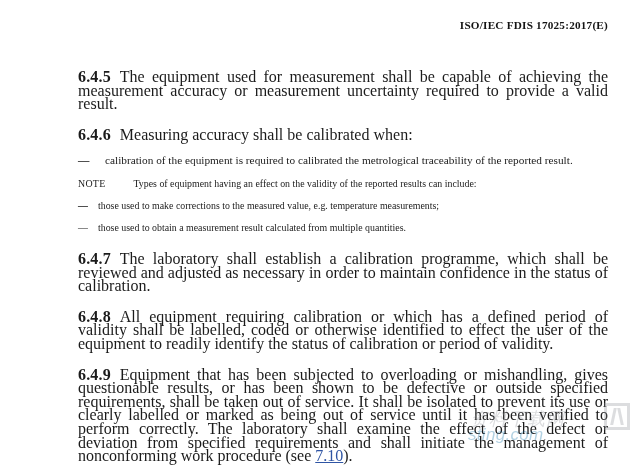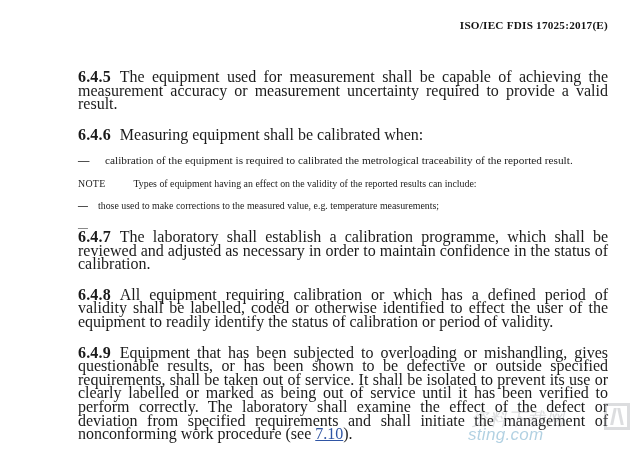--- a/index.html
+++ b/index.html
@@ -172,21 +172,21 @@
 
   <div class="body-block">
 
     <p class="clause">
       <span class="clause-num">6.4.5</span><span class="clause-gap"></span><span>The equipment used for measurement shall be capable of achieving the measurement accuracy or measurement uncertainty required to provide a valid result.</span>
     </p>
 
     <div class="spacer-sm"></div>
 
     <p class="clause">
-      <span class="clause-num">6.4.6</span><span class="clause-gap"></span><span>Measuring equipment shall be calibrated when:</span>
+      <span class="clause-num">6.4.6</span><span class="clause-gap"></span><span>Measuring accuracy shall be calibrated when:</span>
     </p>
 
     <p class="dash-item">
       <span class="dash">—</span>
     </p>
 
     <p class="dash-item">
       <span class="dash">—</span><span>calibration of the equipment is required to calibrated the metrological traceability of the reported result.</span>
     </p>
 
@@ -196,21 +196,21 @@
 
     <p class="note-dash-item">
       <span class="dash">—</span>
     </p>
 
     <p class="note-dash-item">
       <span class="dash">—</span><span>those used to make corrections to the measured value, e.g. temperature measurements;</span>
     </p>
 
     <p class="note-dash-item">
-      <span class="dash">—</span>
+      <span class="dash">—</span><span>those used to obtain a measurement result calculated from multiple quantities.</span>
     </p>
 
     <div class="spacer-md"></div>
 
     <p class="clause">
       <span class="clause-num">6.4.7</span><span class="clause-gap"></span><span>The laboratory shall establish a calibration programme, which shall be reviewed and adjusted as necessary in order to maintain confidence in the status of calibration.</span>
     </p>
 
     <div class="spacer-sm"></div>
 

